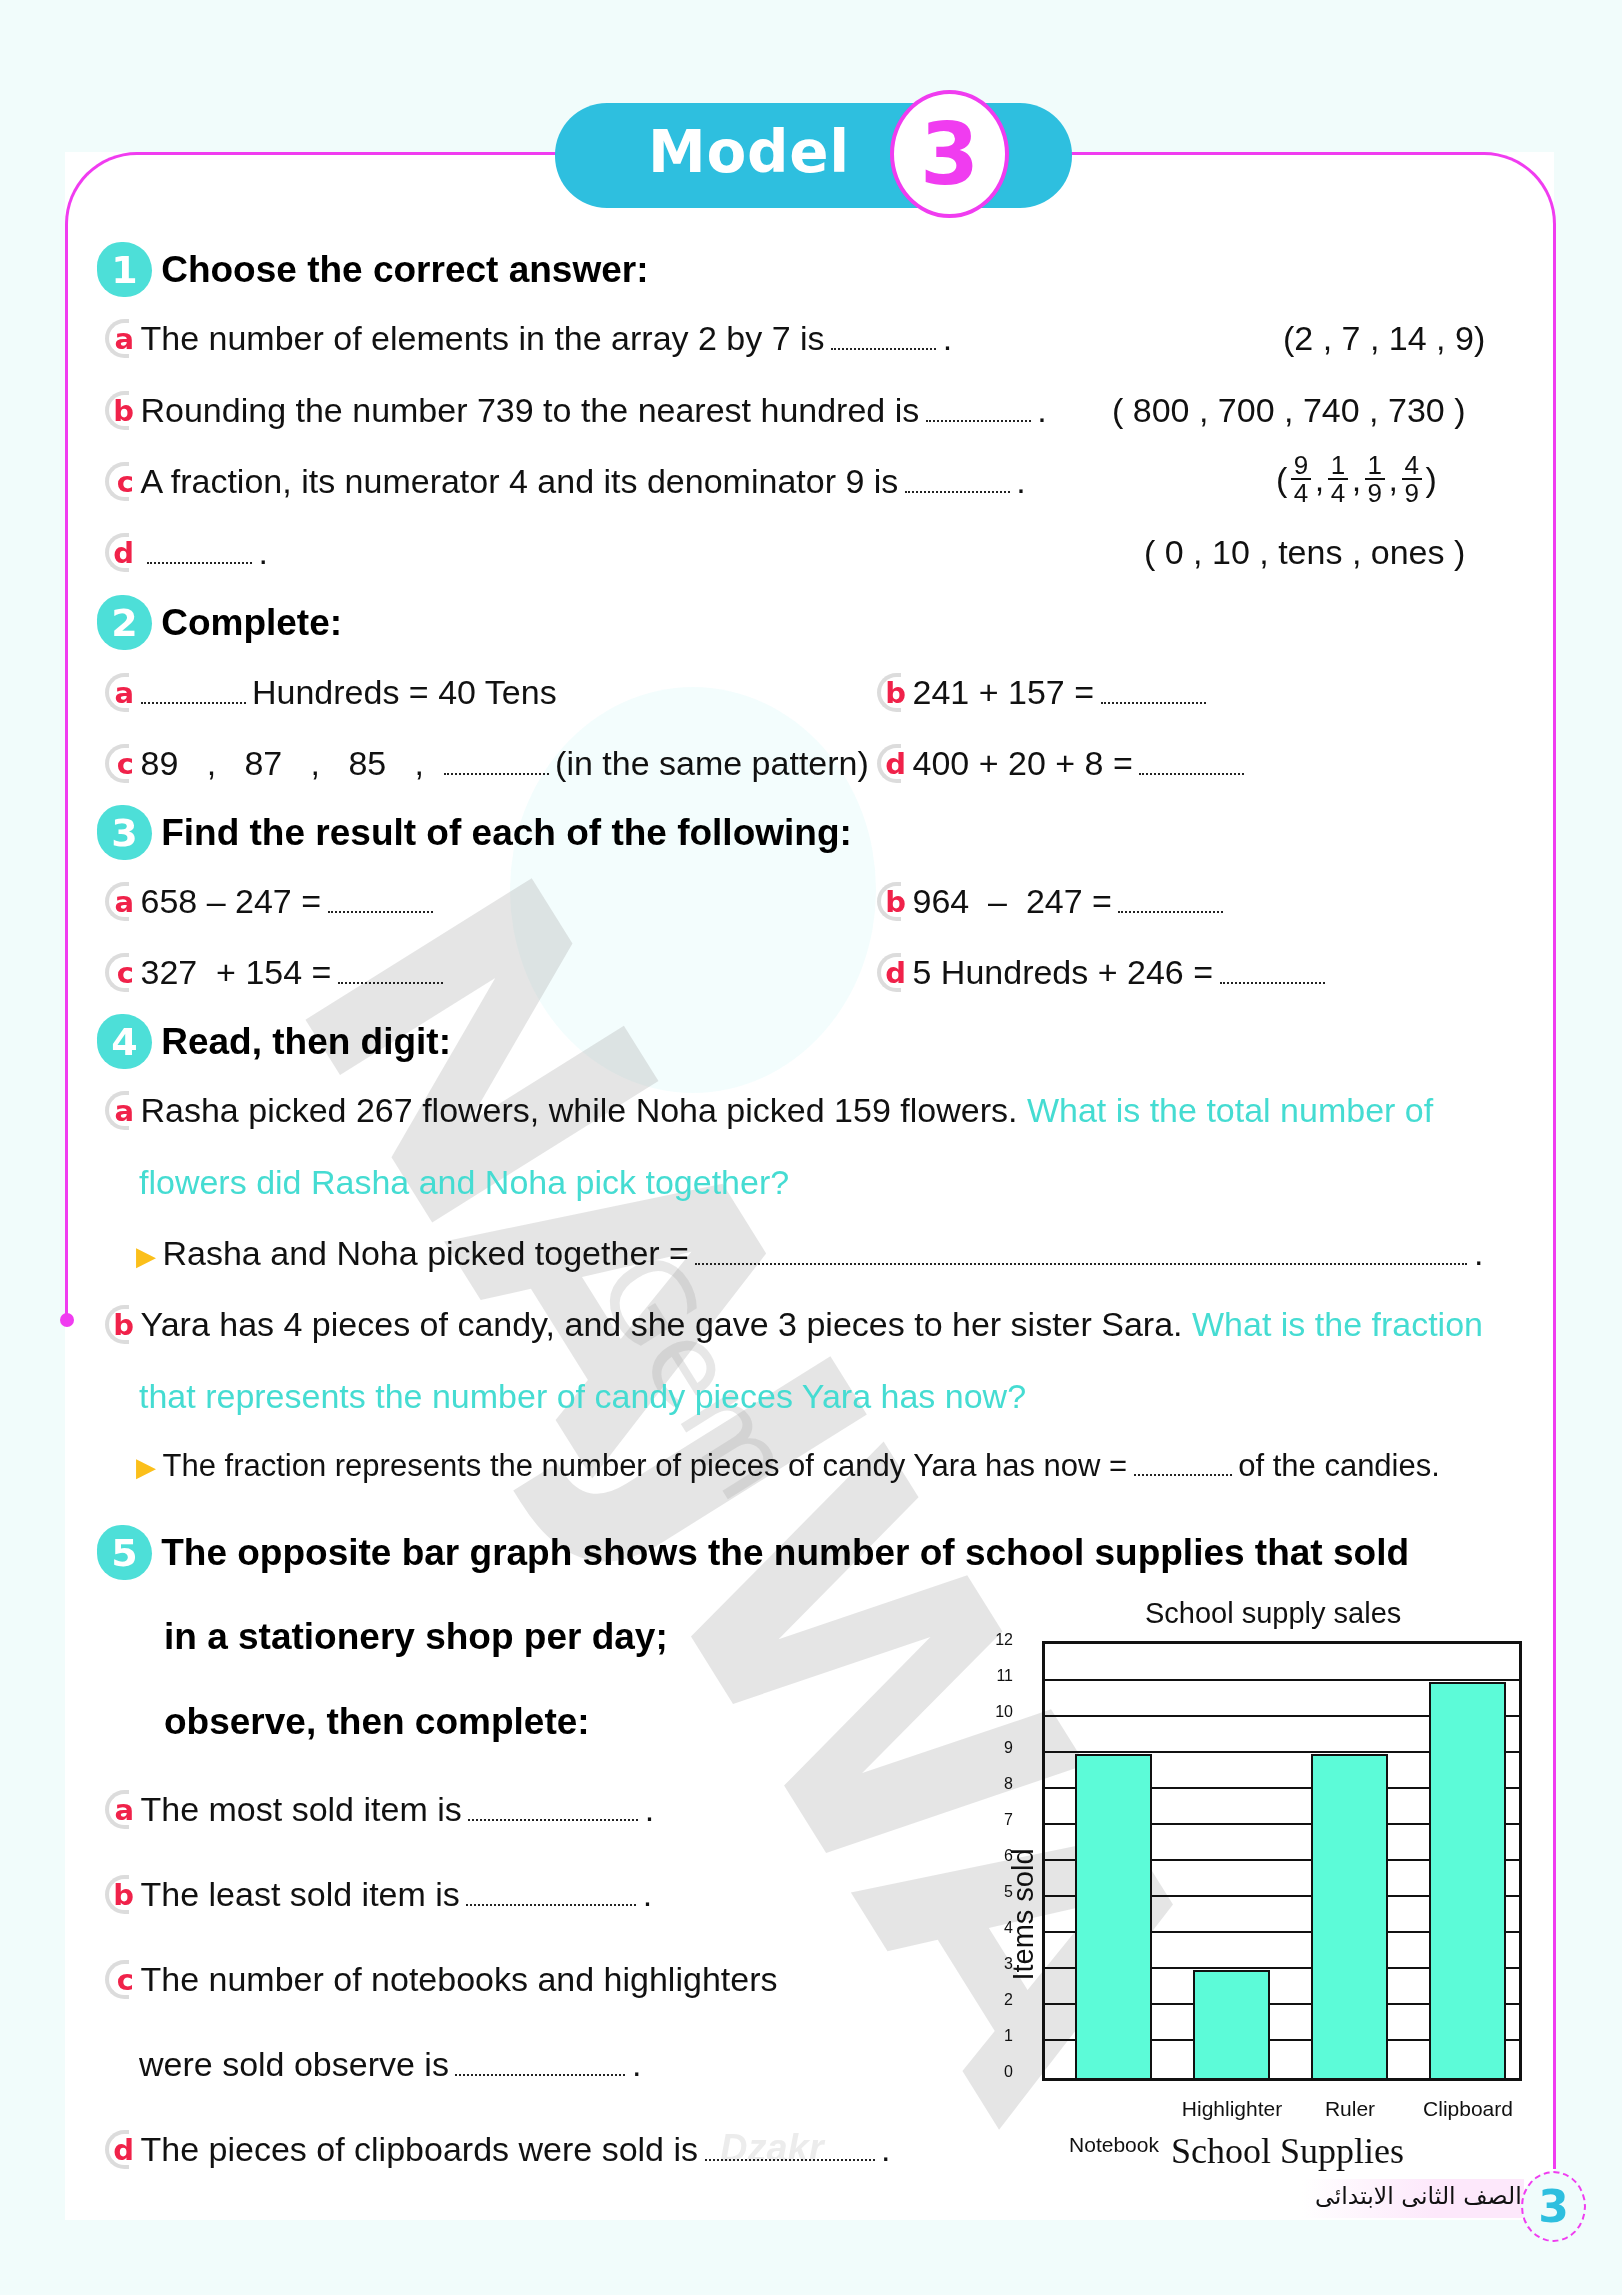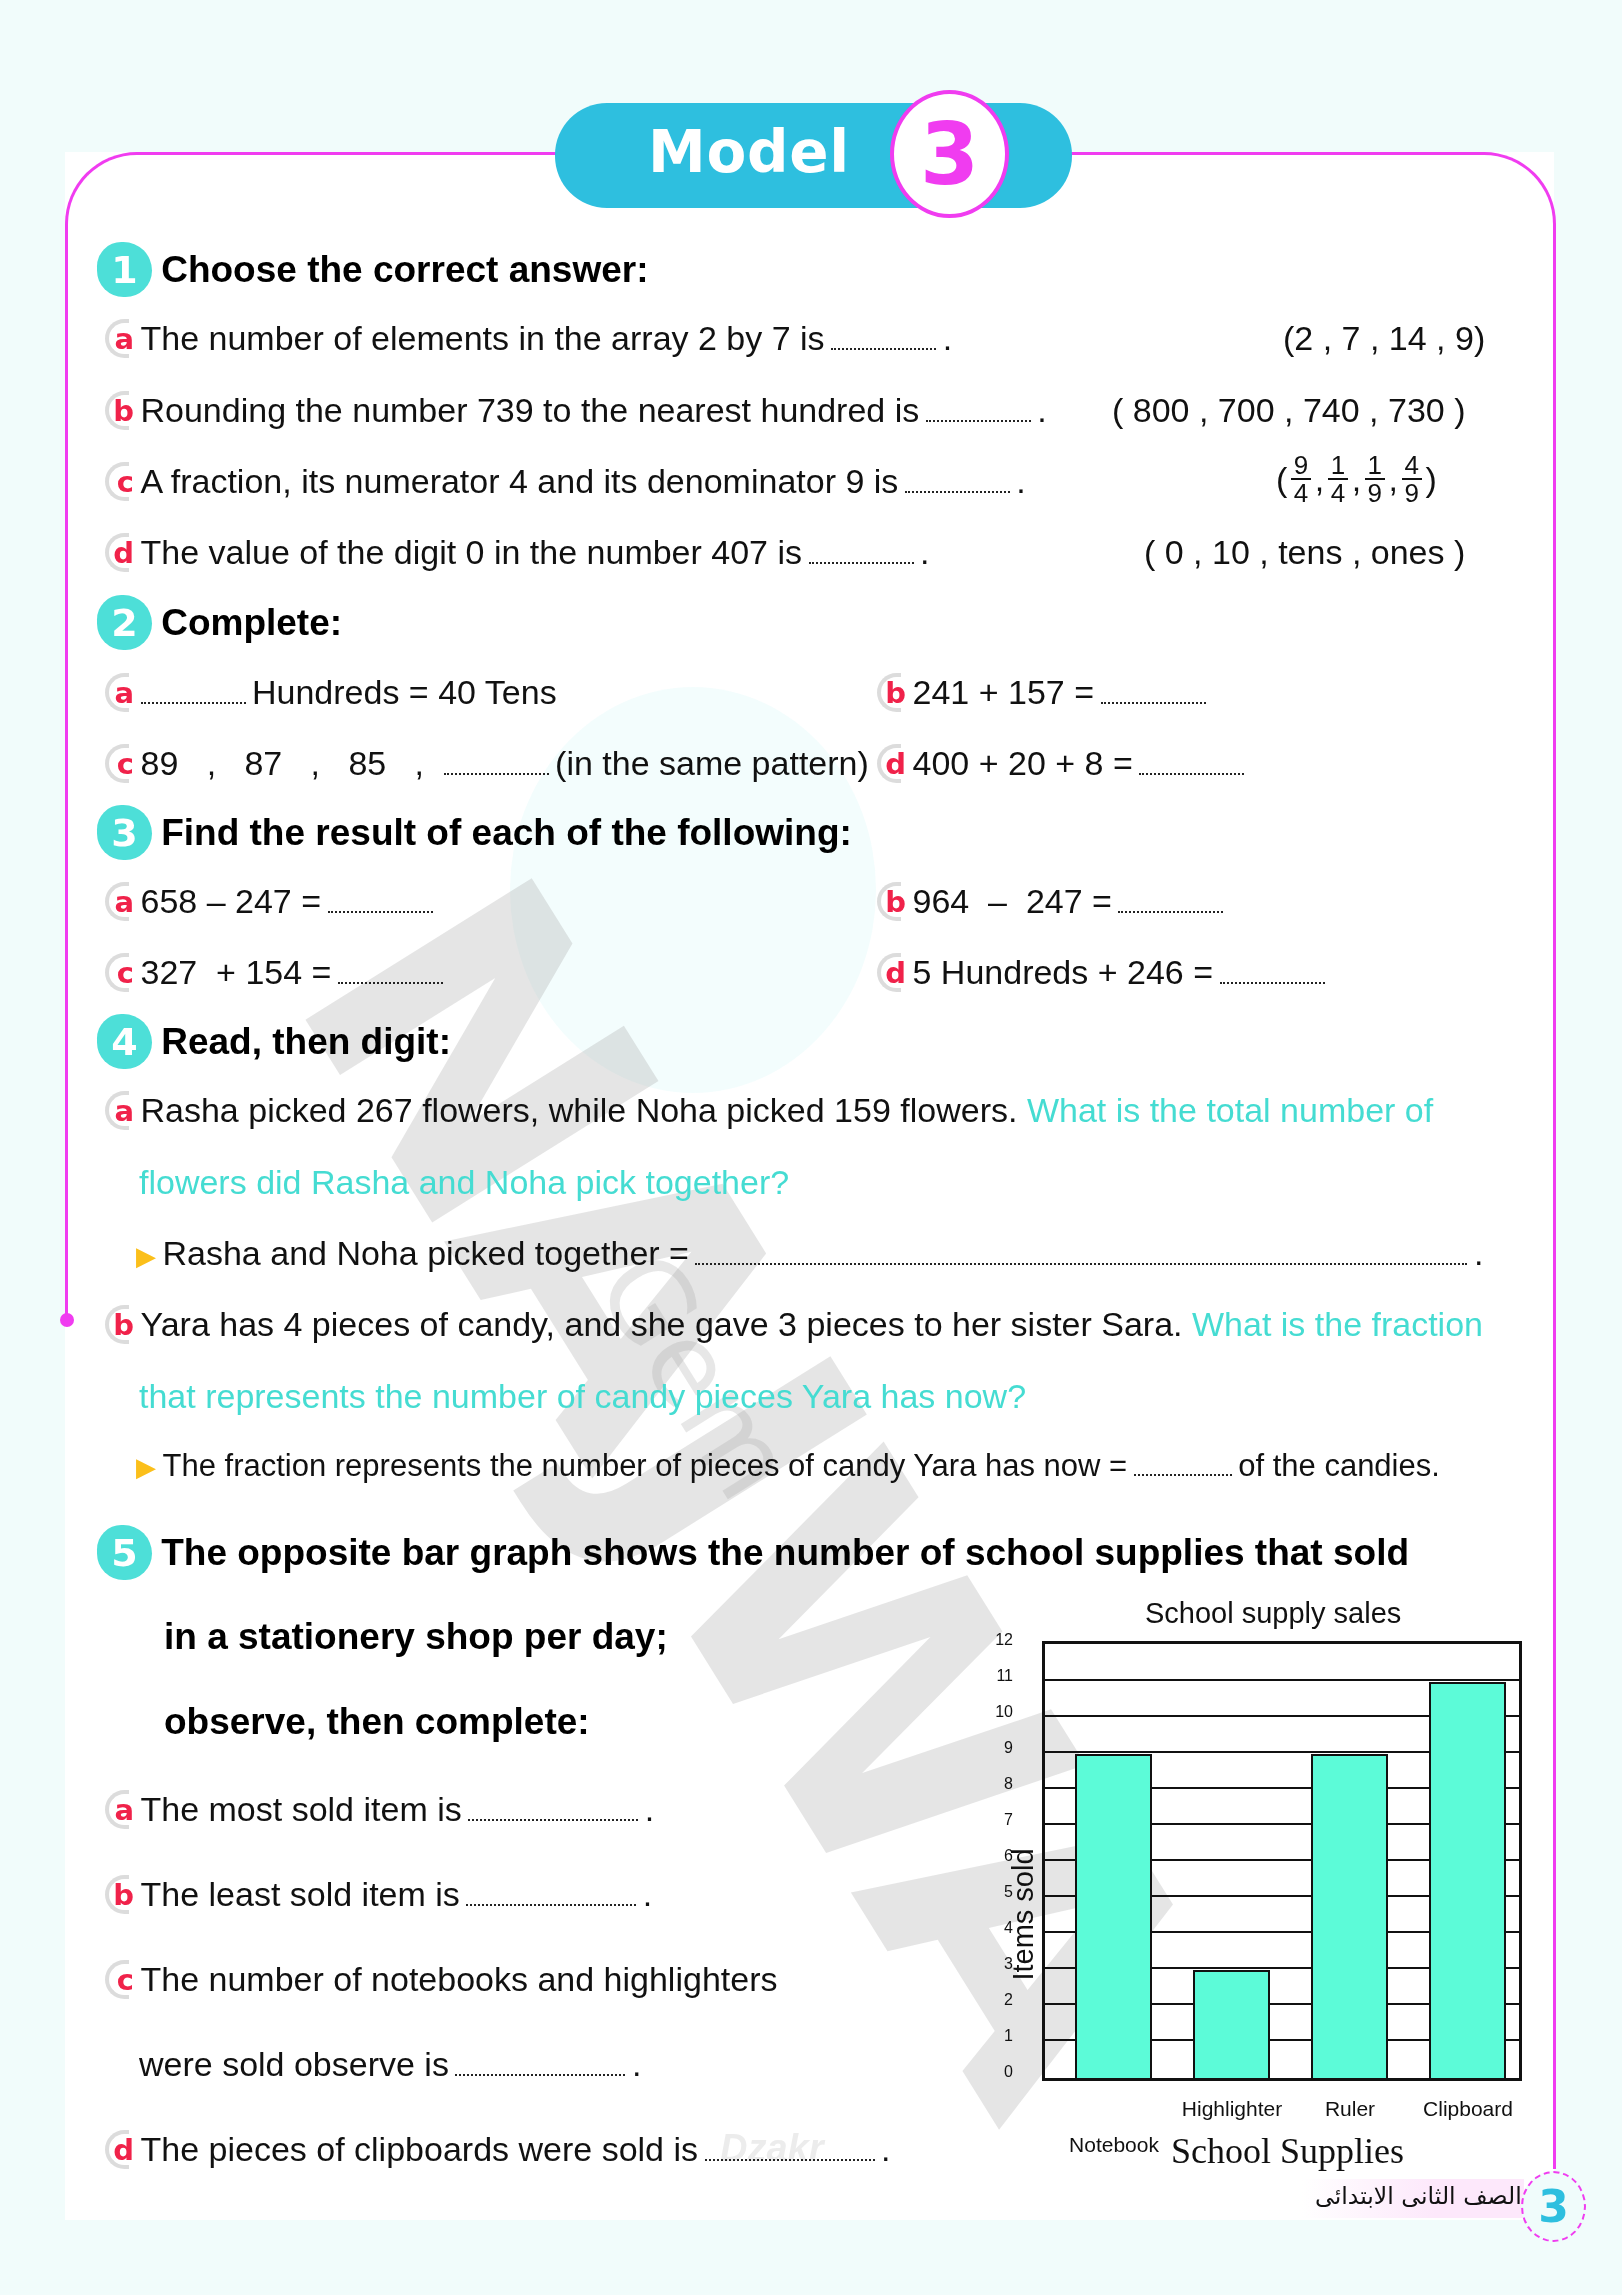--- a/index.html
+++ b/index.html
@@ -186,21 +186,20 @@
       <span class="num">4</span>
       <span>9</span>
     </span>
   <span>)</span>
 </div>
 
 <div class="row" style="left:105px; top:533px;">
   <div class="marker">
       <span>d</span>
     </div>
-  <span>The value of the digit 0 in the number 407 is</span>
   <span class="dots" style="width:105px;"></span>
   <span>.</span>
 </div>
 <div class="choices" style="left:1144px; top:533px;">( 0 , 10 , tens , ones )</div>
 
 <div class="sec-head" style="top:595px;">
   <div class="sec-badge">2</div>
   <div class="sec-title">Complete:</div>
 </div>
 <div class="row" style="left:105px; top:673px;">

